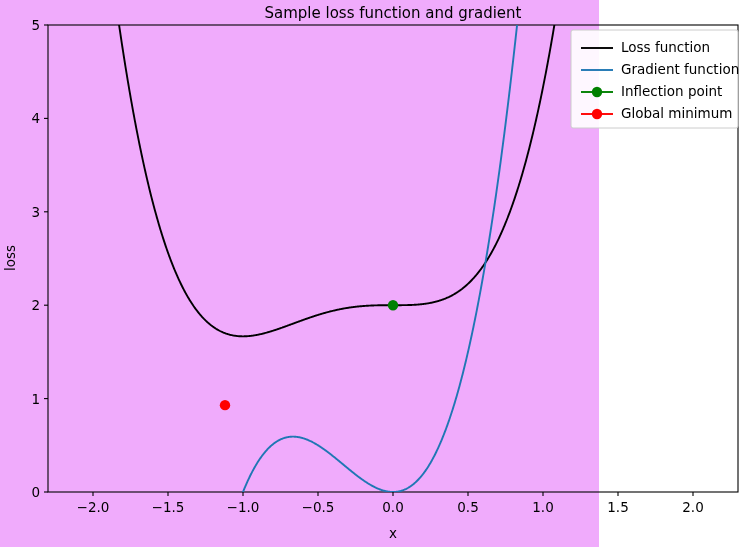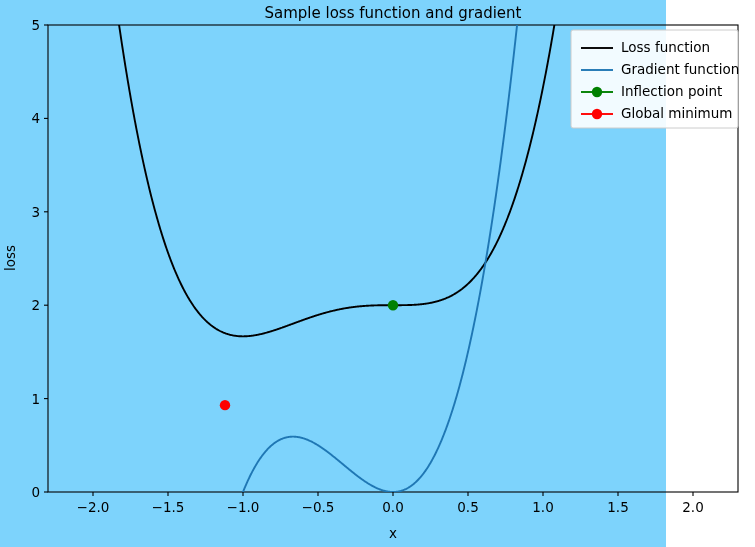--- a/index.html
+++ b/index.html
@@ -8,23 +8,23 @@
     background: #ffffff;
   }
   body {
     width: 755px;
     height: 547px;
     font-family: "DejaVu Sans", sans-serif;
     overflow: hidden;
   }
   #figure {
     position: relative;
-    width: 666px;
+    width: 599px;
     height: 547px;
-    background: #7dd3fc;
+    background: #f0abfc;
   }
   #plot-svg {
     position: absolute;
     left: 0;
     top: 0;
     width: 755px;
     height: 547px;
   }
   .axis-line {
     fill: none;

